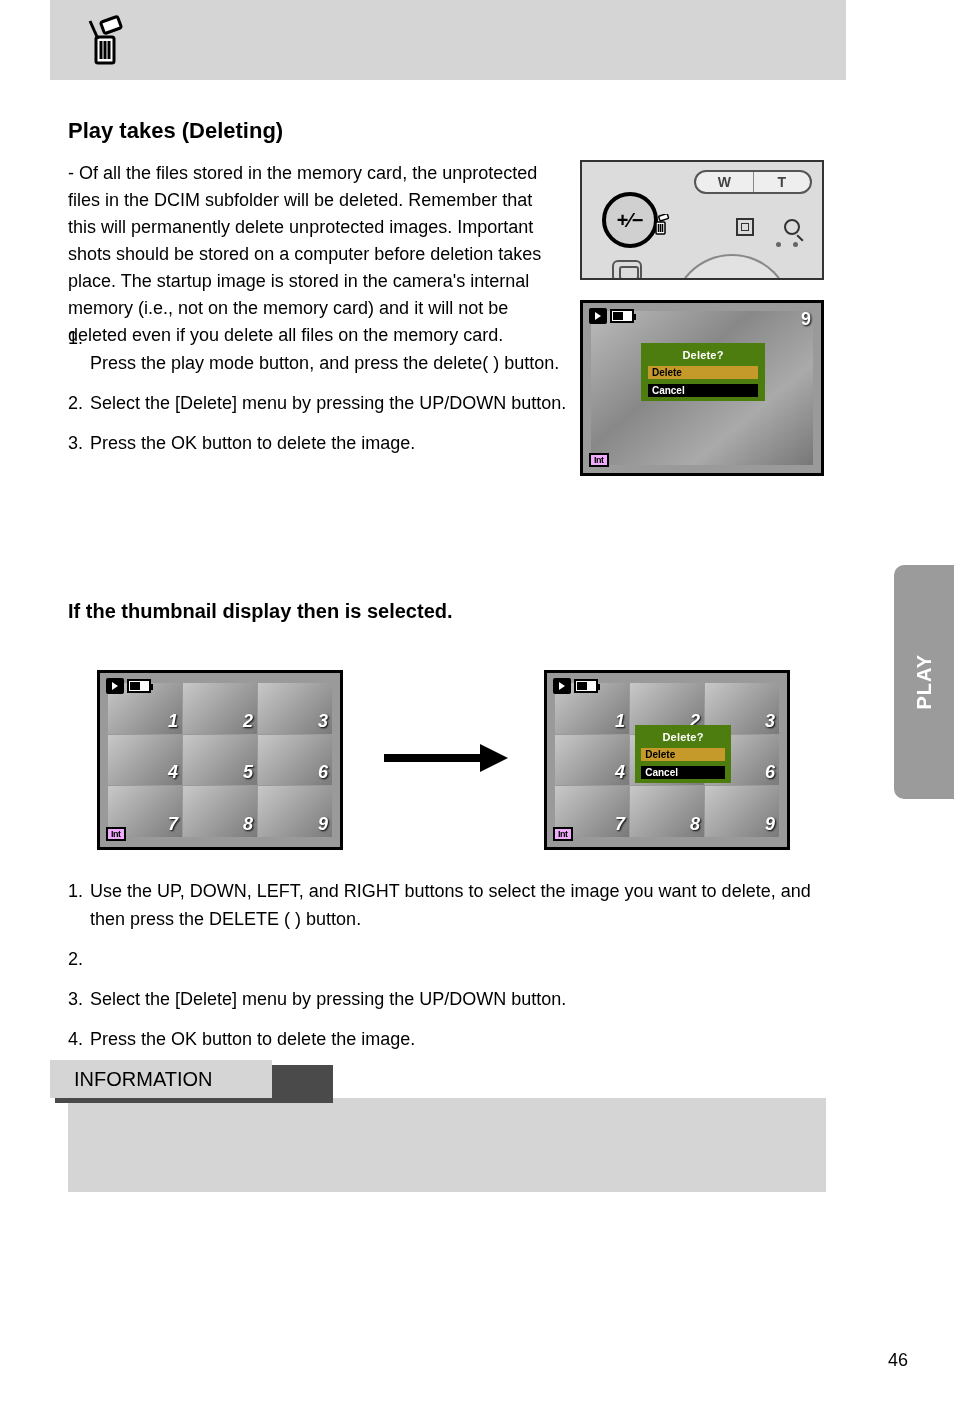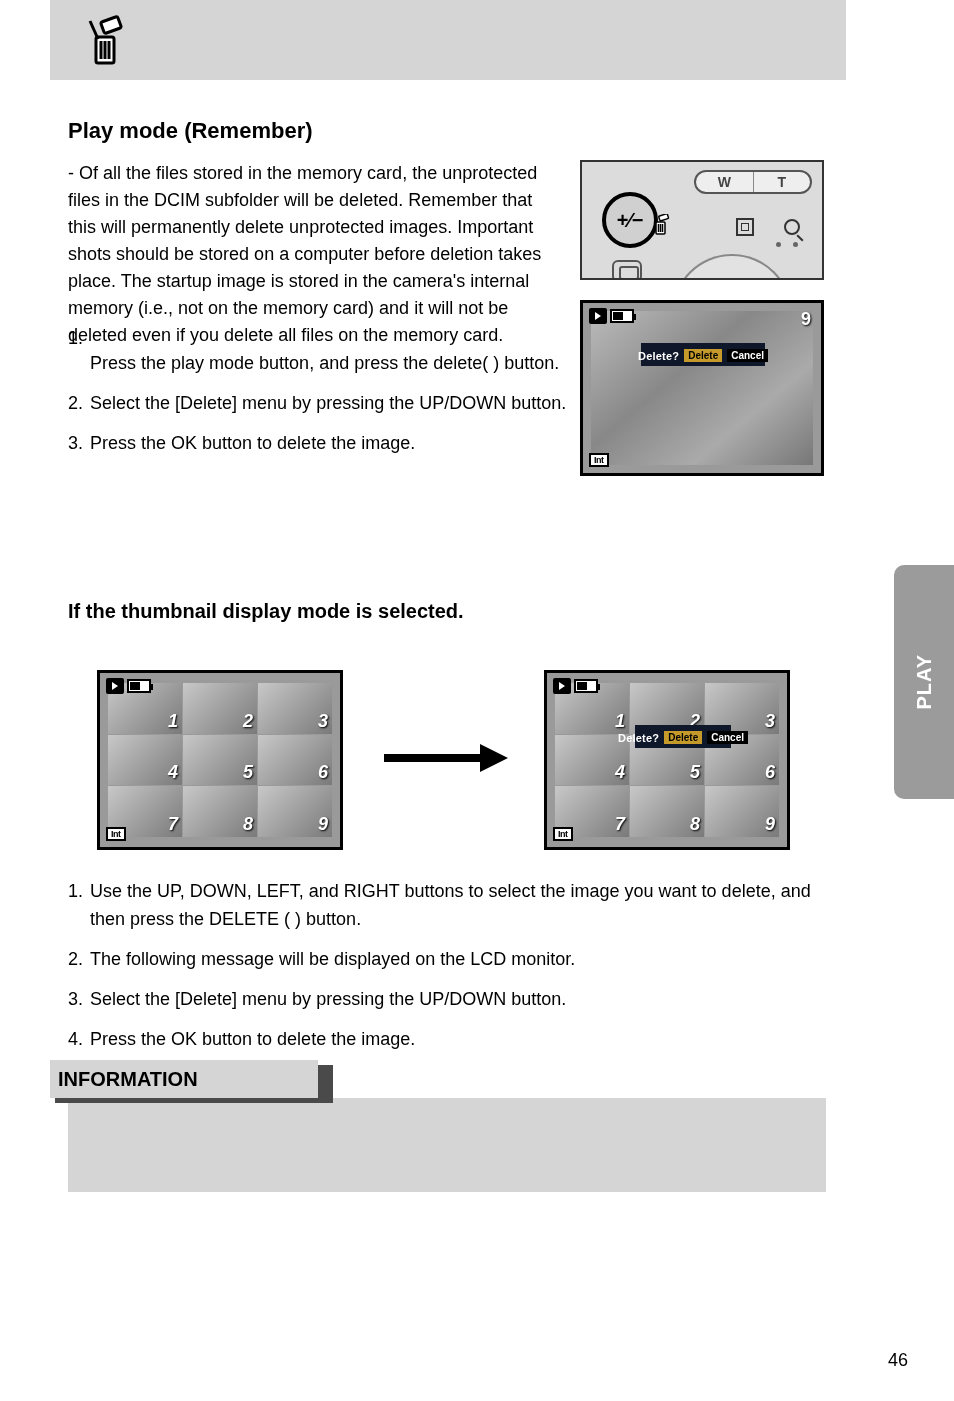--- a/index.html
+++ b/index.html
@@ -118,26 +118,26 @@
   }
   .batt-chip {
     width:24px; height:14px; border:2px solid #000; background:#fff;
     position:relative;
   }
   .batt-chip::before{ content:""; position:absolute; left:1px; top:1px; width:10px; height:8px; background:#000;}
   .batt-chip::after { content:""; position:absolute; right:-4px; top:3px; width:4px; height:6px; background:#000;}
   .int-chip {
     position:absolute; left:6px; bottom:6px;
     border:2px solid #000; padding:0 3px; font-size:9px; font-weight:bold;
-    background:#ffffff; letter-spacing:-0.5px;
+    background:#f0abfc; letter-spacing:-0.5px;
   }
   .delete-dialog {
     position:absolute;
-    background:#0f172a;
-    display:flex; 
+    background:#4d7c0f;
+    display:flex; flex-direction:column;
     align-items:center; justify-content:center;
     gap:5px;
     padding:6px 4px 4px;
   }
   .delete-dialog .prompt { color:#fff; font-size:11px; font-weight:bold; letter-spacing:0.2px; }
   .delete-dialog .opt { font-size:10px; font-weight:bold; padding:1px 4px; width:95%; }
   .delete-dialog .opt.selected { background:#c59a2a; color:#000; }
   .delete-dialog .opt.unsel { background:#000; color:#fff; }
   .btn-illus {
     position:absolute;
@@ -177,23 +177,23 @@
   .info-box-bg {
     position:absolute; left:18px; top:38px; right:10px; bottom:0;
     background:#d5d5d5;
   }
   .info-tag-shadow {
     position:absolute; left:5px; top:5px;
     width:278px; height:38px; background:#4a4a4a;
   }
   .info-tag {
     position:absolute; left:0; top:0;
-    width:268px; height:38px; background:#d5d5d5;
-    display:flex; align-items:center; padding-left:8px;
-    font-size:20px; font-weight:bold;
+    width:222px; height:38px; background:#d5d5d5;
+    display:flex; align-items:center; padding-left:24px;
+    font-size:20px; font-weight:normal;
   }
   .info-text {
     position:absolute; left:34px; top:52px; right:24px;
     font-size:17px; line-height:1.55;
   }
   .side-tab {
     position:absolute;
     right:0; top:565px;
     width:60px; height:234px;
     background:#9b9b9b;
@@ -258,21 +258,21 @@
         <line x1="19" y1="26" x2="19" y2="44"></line>
         <line x1="23" y1="26" x2="23" y2="44"></line>
         <line x1="27" y1="26" x2="27" y2="44"></line>
         <rect x="20" y="4" width="18" height="12" rx="2" transform="rotate(-20 29 10)" fill="#fff"></rect>
         <line x1="8" y1="6" x2="16" y2="24"></line>
       </g>
     </svg>
   </span>
 </div>
 
-<div class="delete-mode-title">Play mode (Remember)</div>
+<div class="delete-mode-title">Play takes (Deleting)</div>
 
 <div class="lead-para">
   <span>- Of all the files stored in the memory card, the unprotected files in the DCIM subfolder will be deleted. Remember that this will permanently delete unprotected images. Important shots should be stored on a computer before deletion takes place. The startup image is stored in the camera's internal memory (i.e., not on the memory card) and it will not be deleted even if you delete all files on the memory card.</span>
 </div>
 
 <div class="btn-illus">
   <div class="zoom-rocker">
     <div>W</div>
     <div>T</div>
   </div>
@@ -329,21 +329,21 @@
   <li>
       <span class="step-num">2.</span>
       <span>Select the [Delete] menu by pressing the UP/DOWN button.</span>
     </li>
   <li>
       <span class="step-num">3.</span>
       <span>Press the OK button to delete the image.</span>
     </li>
 </ol>
 
-<div class="subsection-title">If the thumbnail display mode is selected.</div>
+<div class="subsection-title">If the thumbnail display then is selected.</div>
 
 <div class="left-lcd">
   <div class="lcd-frame">
     <div class="thumb-grid">
       <div class="thumb">
           <span>1</span>
         </div>
       <div class="thumb">
           <span>2</span>
         </div>
@@ -423,21 +423,20 @@
   </div>
 </div>
 
 <ol class="after-thumbs-steps">
   <li>
       <span class="step-num">1.</span>
       <span>Use the UP, DOWN, LEFT, and RIGHT buttons to select the image you want to delete, and then press the DELETE (       ) button.</span>
     </li>
   <li>
       <span class="step-num">2.</span>
-      <span>The following message will be displayed on the LCD monitor.</span>
     </li>
   <li>
       <span class="step-num">3.</span>
       <span>Select the [Delete] menu by pressing the UP/DOWN button.</span>
     </li>
   <li>
       <span class="step-num">4.</span>
       <span>Press the OK button to delete the image.</span>
     </li>
 </ol>

